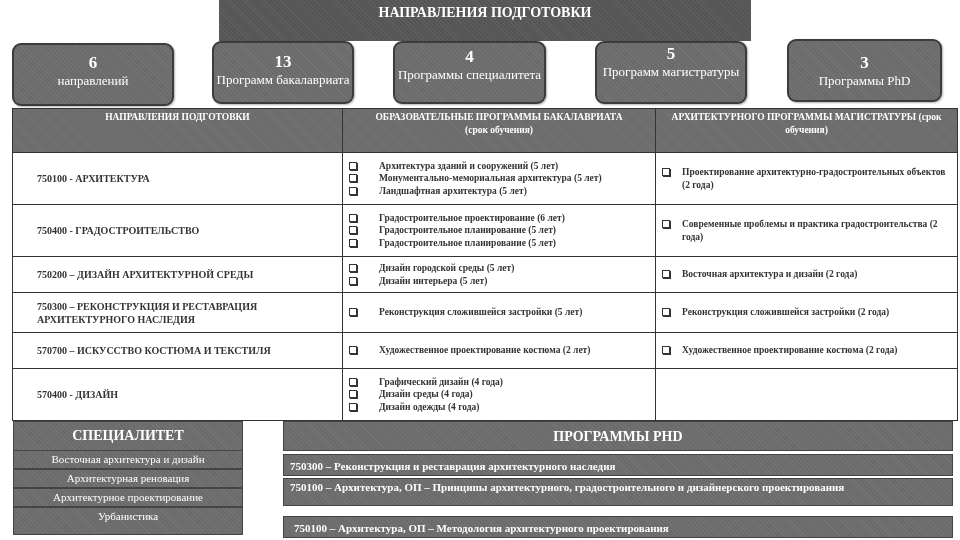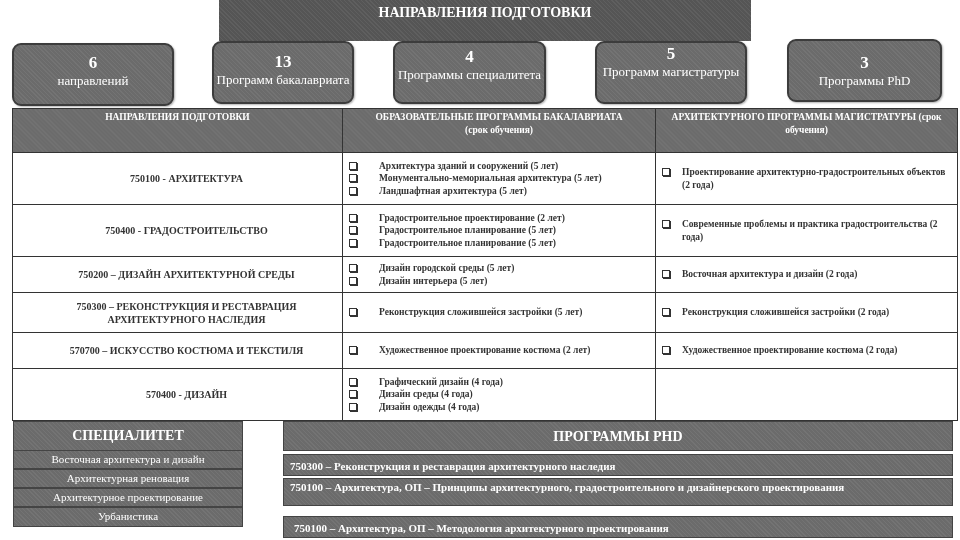--- a/index.html
+++ b/index.html
@@ -41,21 +41,21 @@
   }
   table.prog th {
     height: 39px; border: 1px solid #333; font-weight: bold; font-size: 9.5px;
     padding: 2px 4px; line-height: 13px; vertical-align: top;
   }
   table.prog th .sub { font-weight: bold; }
   table.prog td {
     border: 1px solid #333; padding: 0 6px; vertical-align: middle;
     line-height: 13px; color: #333;
   }
-  table.prog td.dir { font-size: 10px; padding-left: 24px; text-align: center; }
+  table.prog td.dir { font-size: 10px; padding-left: 24px; }
   .blist { list-style: none; margin: 0; padding: 0; }
   .blist li { position: relative; padding-left: 30px; line-height: 12.5px; }
   .blist li .cb {
     position: absolute; left: 0; top: 2px; width: 6px; height: 6px;
     border: 1px solid #333; box-shadow: 1px 1px 0 #333;
   }
   .mlist li { padding-left: 20px; }
 
   .spec-head {
     position: absolute; left: 13px; top: 421px; width: 230px; height: 37px;
@@ -137,21 +137,21 @@
         <td>
           <ul class="blist mlist">
             <li><span class="cb"></span><span>Проектирование архитектурно-градостроительных объектов (2 года)</span></li>
           </ul>
         </td>
       </tr>
       <tr style="height: 52px;">
         <td class="dir">750400 - ГРАДОСТРОИТЕЛЬСТВО</td>
         <td>
           <ul class="blist">
-            <li><span class="cb"></span><span>Градостроительное проектирование (2 лет)</span></li>
+            <li><span class="cb"></span><span>Градостроительное проектирование (6 лет)</span></li>
             <li><span class="cb"></span><span>Градостроительное планирование (5 лет)</span></li>
             <li><span class="cb"></span><span>Градостроительное планирование (5 лет)</span></li>
           </ul>
         </td>
         <td>
           <ul class="blist mlist">
             <li><span class="cb"></span><span>Современные проблемы и практика градостроительства (2 года)</span></li>
           </ul>
         </td>
       </tr>
@@ -208,18 +208,18 @@
           <ul class="blist mlist"></ul>
         </td>
       </tr>
     </tbody>
 </table>
 
 <div class="spec-head gray">СПЕЦИАЛИТЕТ</div>
 <div class="spec-item gray" style="top:450px">Восточная архитектура и дизайн</div>
 <div class="spec-item gray" style="top:469px">Архитектурная реновация</div>
 <div class="spec-item gray" style="top:488px">Архитектурное проектирование</div>
-<div class="spec-item gray" style="top:507px; height:20px">Урбанистика</div>
+<div class="spec-item gray" style="top:507px; height:28px">Урбанистика</div>
 
 <div class="phd-head gray">ПРОГРАММЫ PHD</div>
 <div class="phd-item gray" style="top:454px; height:22px; line-height:22px">750300 – Реконструкция и реставрация архитектурного наследия</div>
 <div class="phd-item gray" style="top:478px; height:28px; padding-top:0">750100 – Архитектура, ОП – Принципы архитектурного, градостроительного и дизайнерского проектирования</div>
 <div class="phd-item gray" style="top:516px; height:22px; line-height:22px; padding-left:10px">750100 – Архитектура, ОП – Методология архитектурного проектирования</div>
 
 </body></html>

